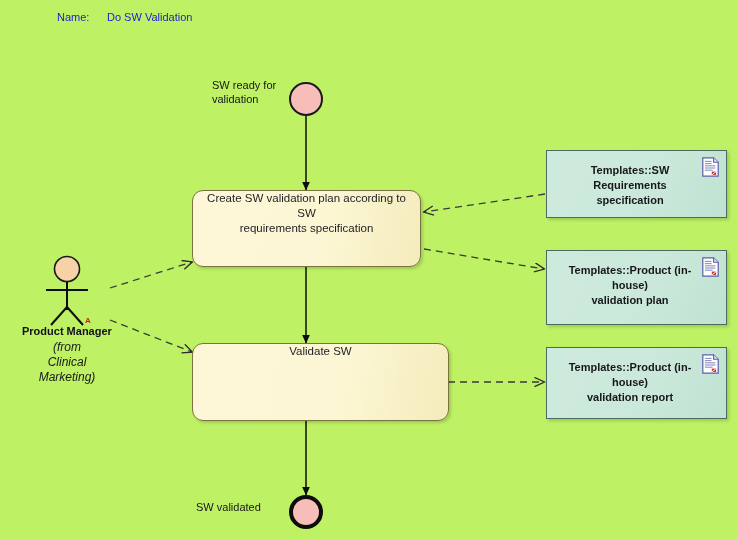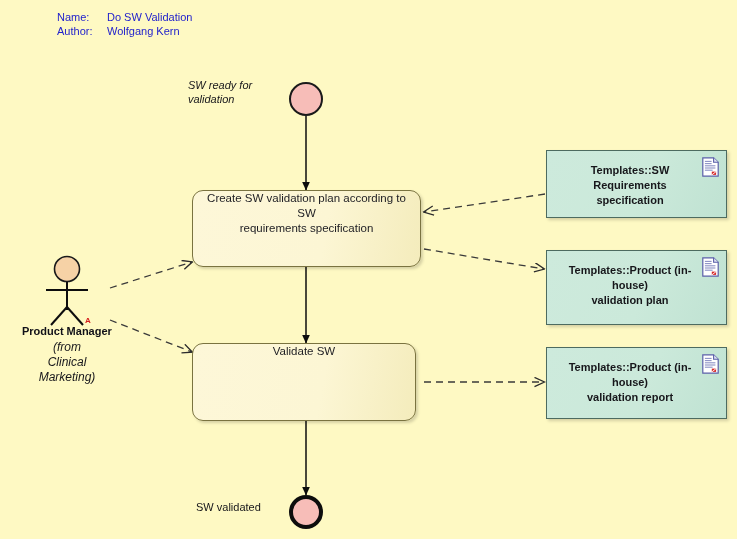--- a/index.html
+++ b/index.html
@@ -9,21 +9,21 @@
     background: #ffffff;
   }
   body {
     font-family: "Liberation Sans", sans-serif;
     -webkit-font-smoothing: antialiased;
   }
   #canvas {
     position: relative;
     width: 737px;
     height: 539px;
-    background: #fef9c3;
+    background: #bef264;
     overflow: hidden;
   }
 
   
   .meta-block {
     position: absolute;
     left: 57px;
     top: 10px;
     font-size: 11px;
     line-height: 14px;
@@ -161,24 +161,20 @@
 </style>
 </head>
 <body>
 
 <div id="canvas">
 
   <div class="meta-block">
     <div class="meta-row">
       <span class="meta-key">Name:</span>
       <span class="meta-val">Do SW Validation</span>
-    </div>
-    <div class="meta-row">
-      <span class="meta-key">Author:</span>
-      <span class="meta-val">Wolfgang Kern</span>
     </div>
   </div>
 
   <svg id="edges" viewBox="0 0 737 539" width="737" height="539">
     <defs>
       <marker id="solidArrow" markerWidth="10" markerHeight="10" refX="8.4" refY="4" orient="auto" markerUnits="userSpaceOnUse">
         <path d="M0,0 L9,4 L0,8 z" fill="#0d0d0d"></path>
       </marker>
       <marker id="openArrow" markerWidth="12" markerHeight="12" refX="10.5" refY="5" orient="auto" markerUnits="userSpaceOnUse">
         <path d="M1,0.4 L11,5 L1,9.6" fill="none" stroke="#2b2b2b" stroke-width="1.3"></path>
@@ -196,29 +192,29 @@
     <line x1="424" y1="249" x2="544" y2="269" stroke="#3a3a3a" stroke-width="1.3" stroke-dasharray="7,5" marker-end="url(#openArrow)"></line>
 
     <line x1="424" y1="382" x2="544" y2="382" stroke="#3a3a3a" stroke-width="1.3" stroke-dasharray="7,5" marker-end="url(#openArrow)"></line>
 
     <line x1="110" y1="288" x2="192" y2="262" stroke="#3a3a3a" stroke-width="1.3" stroke-dasharray="7,5" marker-end="url(#openArrow)"></line>
 
     <line x1="110" y1="320" x2="192" y2="352" stroke="#3a3a3a" stroke-width="1.3" stroke-dasharray="7,5" marker-end="url(#openArrow)"></line>
   </svg>
 
   <div class="node init-node" style="left:289px; top:82px;"></div>
-  <div class="node-label" style="left:188px; top:78px; width:92px;font-style:italic;">SW ready for
+  <div class="node-label" style="left:212px; top:78px; width:92px;">SW ready for
 validation</div>
 
   <div class="node action" style="left:192px; top:190px; width:229px; height:77px;">
     <div class="action-text">Create SW validation plan according to SW
 requirements specification</div>
   </div>
 
-  <div class="node action" style="left:192px; top:343px; width:224px; height:78px;">
+  <div class="node action" style="left:192px; top:343px; width:257px; height:78px;">
     <div class="action-text">Validate SW</div>
   </div>
 
   <div class="node artifact" style="left:546px; top:150px; width:181px; height:68px;">
     <div class="artifact-text">Templates::SW Requirements
 specification</div>
     <svg class="doc-icon" viewBox="0 0 17 20">
       <path d="M0.8,0.8 H11.6 L16.2,5.2 V19.2 H0.8 Z" fill="#ffffff" stroke="#5a5fa8" stroke-width="1.2"></path>
       <path d="M11.6,0.8 L11.6,5.2 L16.2,5.2" fill="#dfe2f2" stroke="#5a5fa8" stroke-width="1.1"></path>
       <g stroke="#8b90c4" stroke-width="1.1">

